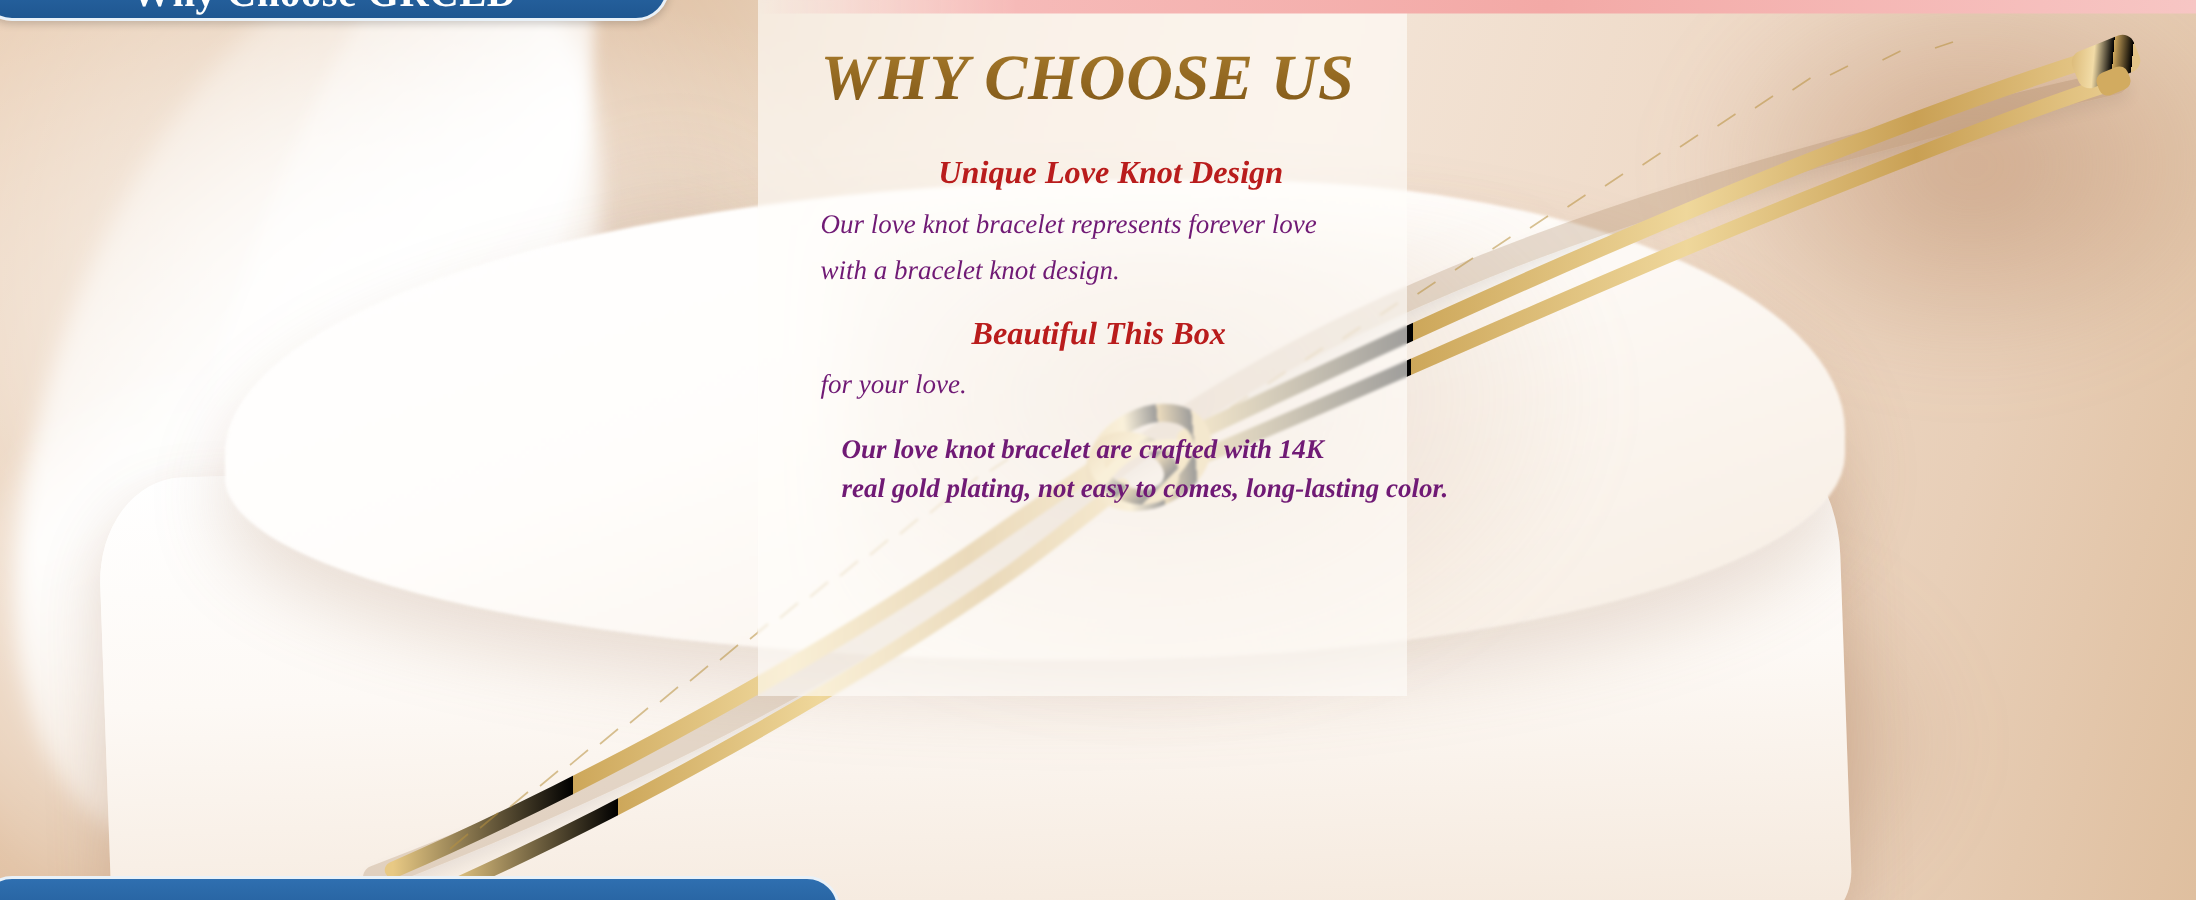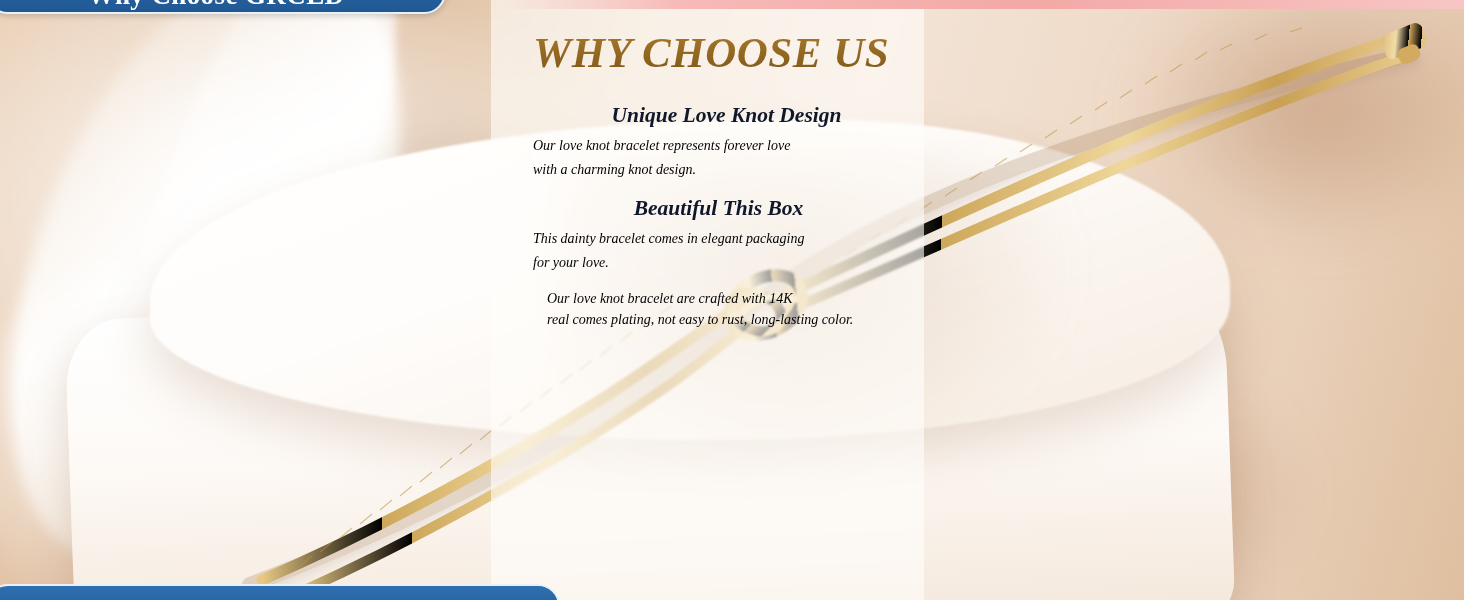--- a/index.html
+++ b/index.html
@@ -127,24 +127,24 @@
   
   .chain-layer {
     position: absolute;
     inset: 0;
     pointer-events: none;
   }
 
   
   .copy-panel {
     position: absolute;
-    left: 491px;
+    left: 505px;
     top: 0;
     width: 433px;
-    height: 600px;
+    height: 464px;
     background: rgba(255,253,250,0.62);
     backdrop-filter: blur(1px);
   }
 
   .copy-inner {
     position: relative;
     padding: 28px 26px 0 42px;
   }
 
   .headline {
@@ -162,41 +162,41 @@
     white-space: nowrap;
   }
 
   .feature { margin-bottom: 14px; }
 
   .feature-title {
     font-family: "Liberation Serif", serif;
     font-style: italic;
     font-weight: bold;
     font-size: 21.5px;
-    color: #0f172a;
+    color: #b91c1c;
     text-align: center;
     margin: 0 0 6px 0;
     white-space: nowrap;
   }
   .feature-title.t1 { padding-left: 22px; }
   .feature-title.t2 { padding-left: 6px; }
   .feature-title.t3 { padding-left: 0px; }
 
   .feature-line {
     font-family: "Liberation Serif", serif;
     font-style: italic;
-    font-size: 14px;
+    font-size: 18px;
     line-height: 1.72;
-    color: #000000;
+    color: #701a75;
     margin: 0;
     white-space: nowrap;
   }
   .feature-lines.indent-1 .feature-line { padding-left: 0px; }
   .feature-lines.indent-3 .feature-line { padding-left: 14px; }
-  .feature-lines.tight .feature-line { line-height: 1.45; }
+  .feature-lines.tight .feature-line { line-height: 1.45; font-weight: bold; }
 
   
   .banner {
     position: absolute;
     left: -14px;
     top: -30px;
     width: 460px;
     height: 44px;
     background: linear-gradient(180deg, #2f6fb0 0%, #1f5791 100%);
     border: 2px solid #e9f1f8;
@@ -322,36 +322,35 @@
   </div>
 
   <div class="copy-panel">
     <div class="copy-inner">
       <h1 class="headline">WHY CHOOSE US</h1>
 
       <div class="feature">
         <p class="feature-title t1">Unique Love Knot Design</p>
         <div class="feature-lines indent-1">
           <p class="feature-line">Our love knot bracelet represents forever love</p>
-          <p class="feature-line">with a charming knot design.</p>
+          <p class="feature-line">with a bracelet knot design.</p>
         </div>
       </div>
 
       <div class="feature">
         <p class="feature-title t2">Beautiful This Box</p>
         <div class="feature-lines indent-1">
-          <p class="feature-line">This dainty bracelet comes in elegant packaging</p>
           <p class="feature-line">for your love.</p>
         </div>
       </div>
 
       <div class="feature">
         <div class="feature-lines indent-3 tight">
           <p class="feature-line">Our love knot bracelet are crafted with 14K</p>
-          <p class="feature-line">real comes plating, not easy to rust, long-lasting color.</p>
+          <p class="feature-line">real gold plating, not easy to comes, long-lasting color.</p>
         </div>
       </div>
     </div>
   </div>
 
   <div class="pink-edge"></div>
 
   <div class="banner">
     <span class="banner-text">Why Choose GRCLD</span>
   </div>

